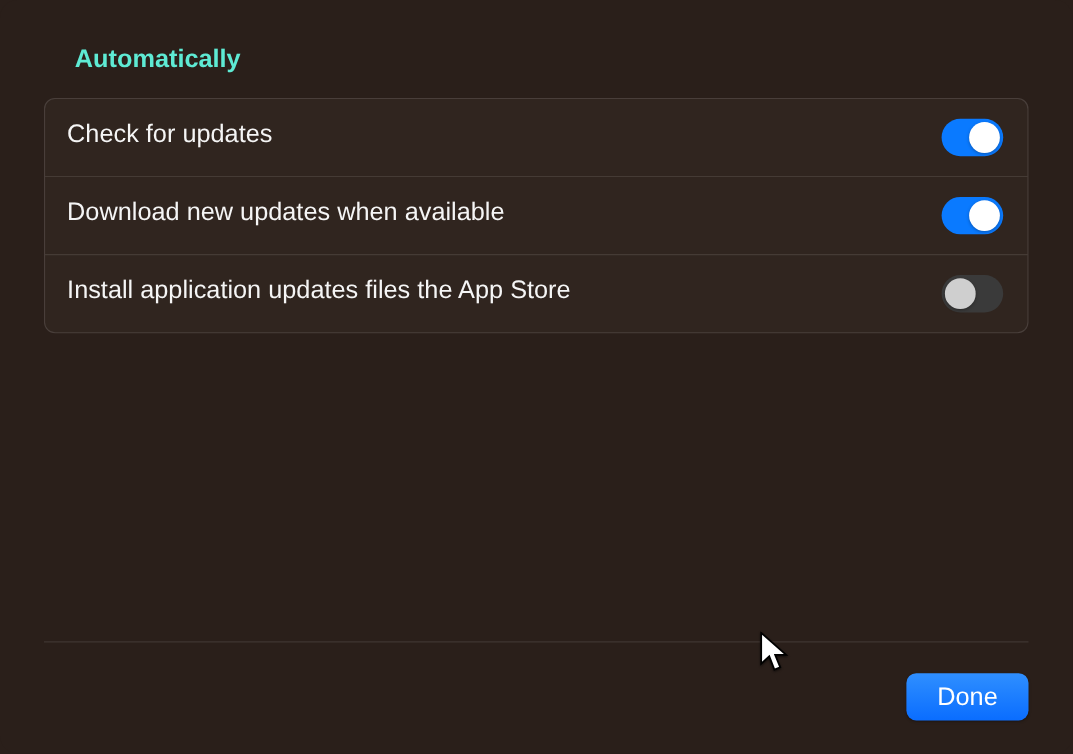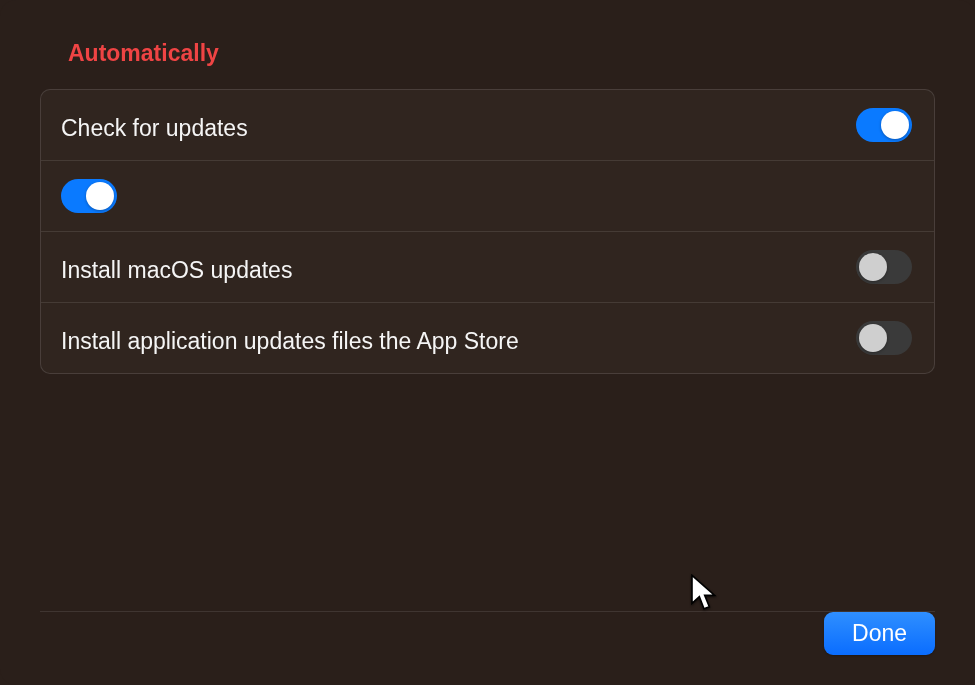--- a/index.html
+++ b/index.html
@@ -24,35 +24,35 @@
       background: #2a1f1a;
       border-radius: 16px;
       padding: 40px 40px 30px 40px;
       display: flex;
       flex-direction: column;
     }
     
     .section-title {
       font-size: 23px;
       font-weight: 700;
-      color: #ef4444;
+      color: #5eead4;
       margin-left: 28px;
       margin-bottom: 22px;
     }
     
     .settings-group {
       background: rgba(60, 50, 44, 0.35);
       border: 1px solid rgba(255, 255, 255, 0.12);
       border-radius: 10px;
       margin-bottom: 18px;
     }
     
     .setting-row {
       display: flex;
-      align-items: flex-end;
+      align-items: flex-start;
       justify-content: space-between;
       padding: 18px 22px 18px 20px;
       border-bottom: 1px solid rgba(255, 255, 255, 0.10);
     }
     
     .setting-row:last-child {
       border-bottom: none;
     }
     
     .setting-label {
@@ -95,20 +95,21 @@
     }
     
     .toggle.off .toggle-knob {
       left: 3px;
       background: #cfcfcf;
     }
     
     .footer {
       margin-top: auto;
       border-top: 1px solid rgba(255, 255, 255, 0.10);
+      padding-top: 28px;
       display: flex;
       justify-content: flex-end;
       align-items: center;
     }
     
     .done-button {
       background: linear-gradient(to bottom, #2f8fff, #0a6dff);
       color: #ffffff;
       font-size: 23px;
       font-weight: 400;
@@ -142,31 +143,26 @@
   <div class="settings-group">
 
     <div class="setting-row">
       <span class="setting-label">Check for updates</span>
       <div class="toggle on">
         <div class="toggle-knob"></div>
       </div>
     </div>
 
     <div class="setting-row">
+      <span class="setting-label">Download new updates when available</span>
       <div class="toggle on">
         <div class="toggle-knob"></div>
       </div>
     </div>
 
-    <div class="setting-row">
-      <span class="setting-label">Install macOS updates</span>
-      <div class="toggle off">
-        <div class="toggle-knob"></div>
-      </div>
-    </div>
 
     <div class="setting-row">
       <span class="setting-label">Install application updates files the App Store</span>
       <div class="toggle off">
         <div class="toggle-knob"></div>
       </div>
     </div>
 
   </div>
 

